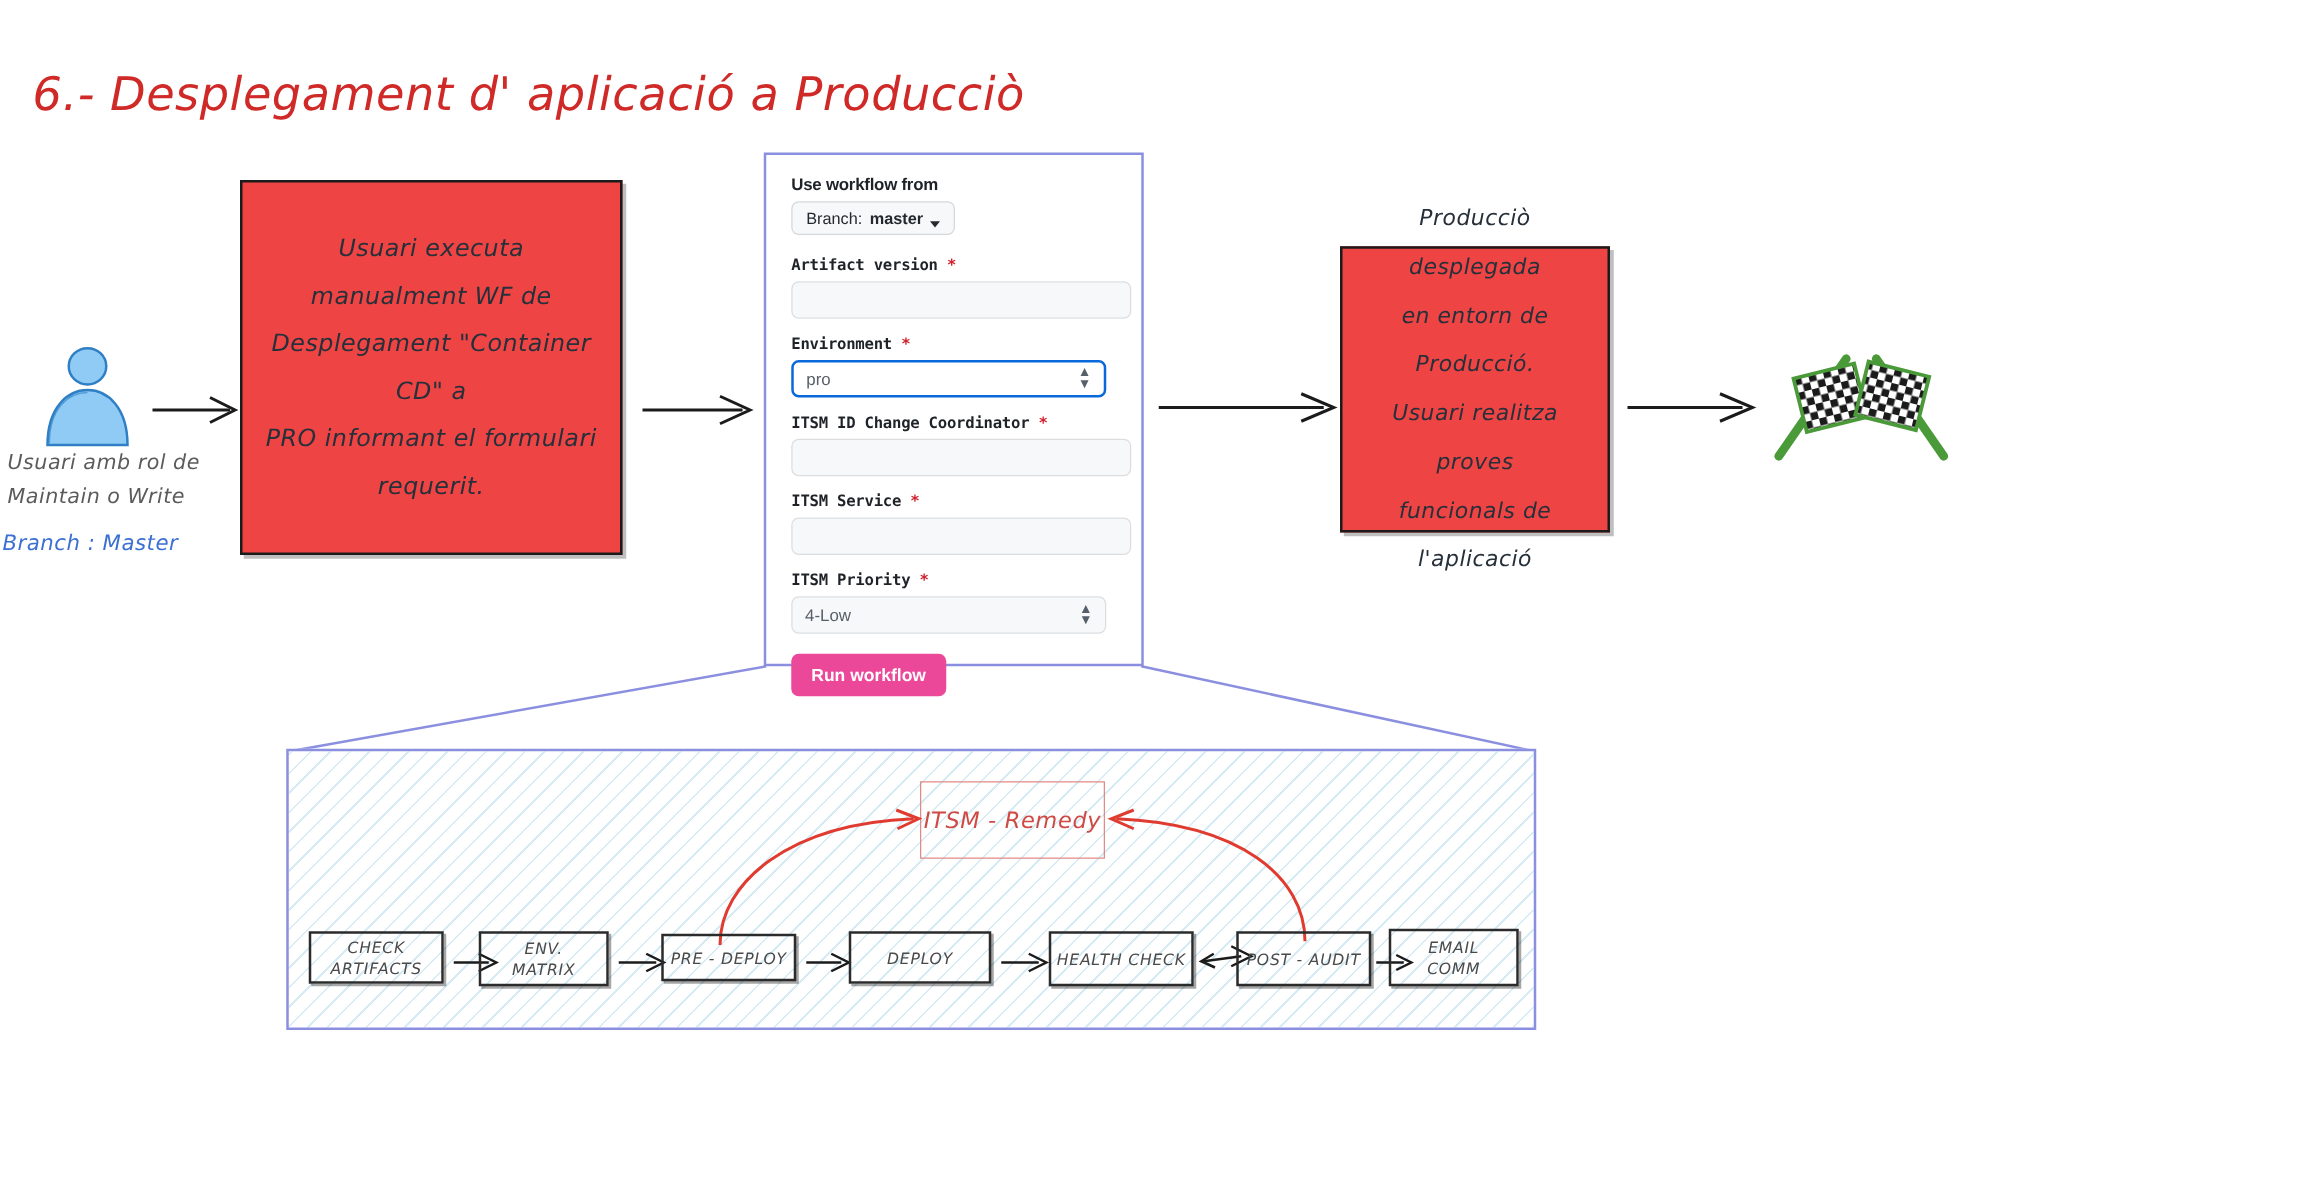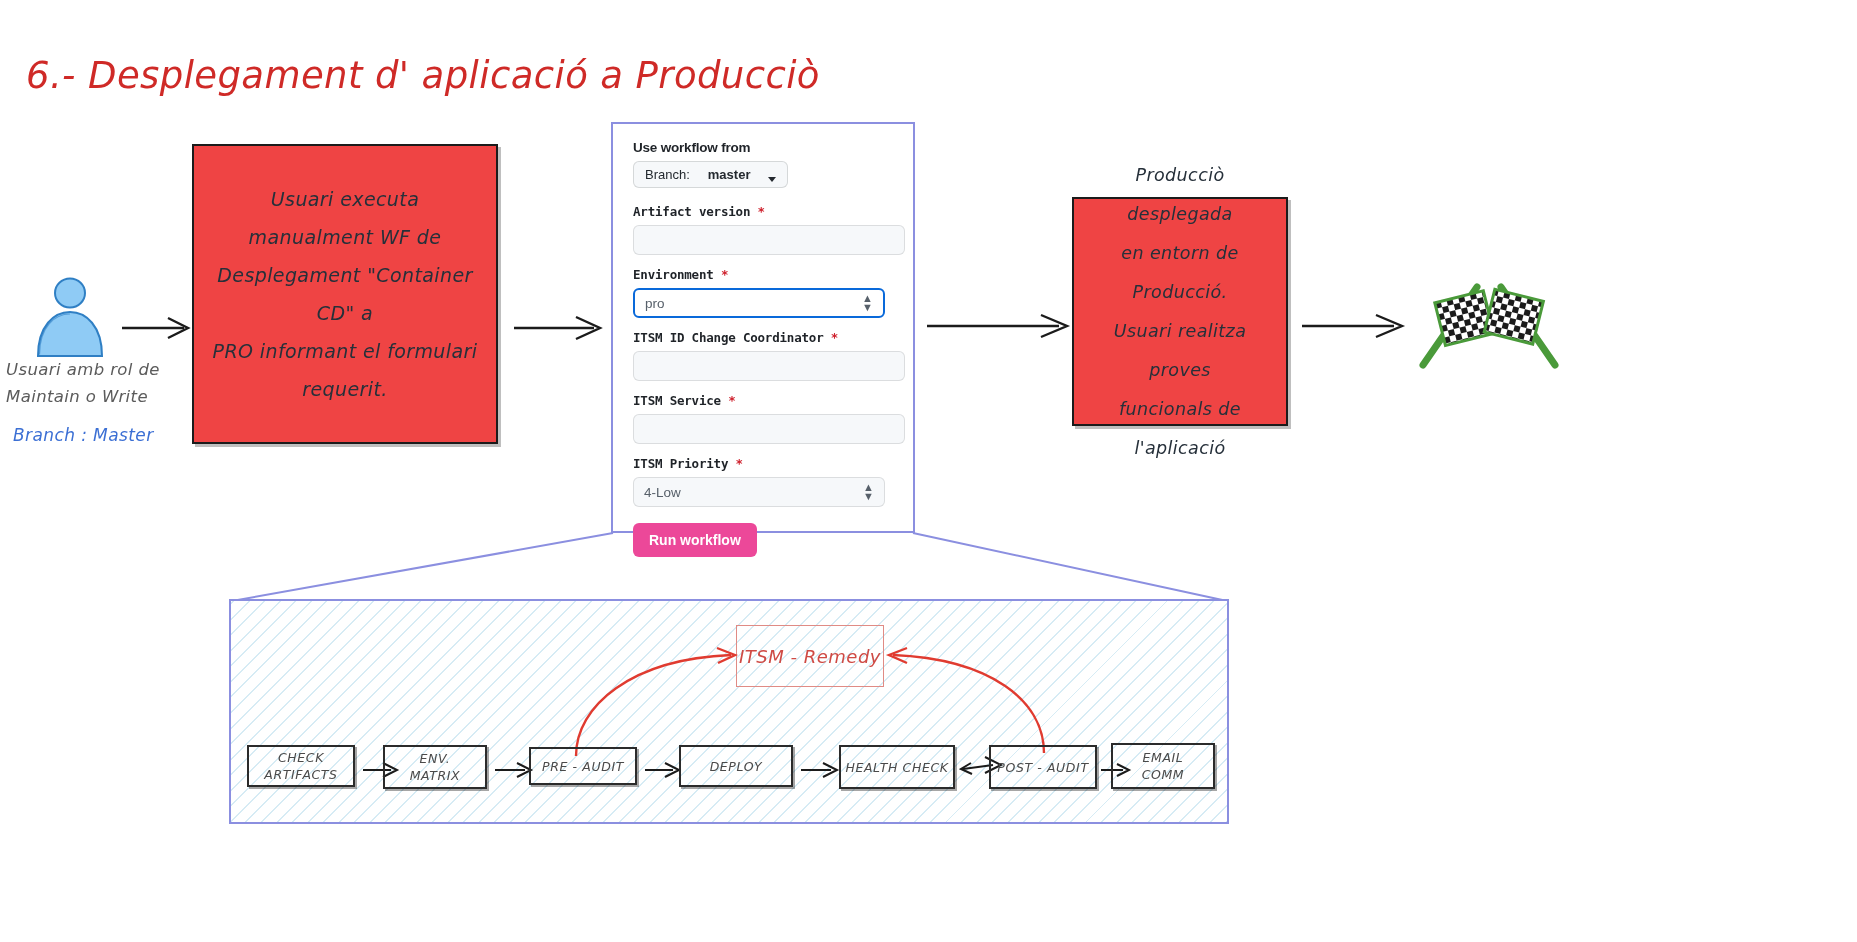--- a/index.html
+++ b/index.html
@@ -26,21 +26,21 @@
     font-weight: 500;
   }
 
   
   #actor-icon { position: absolute; left: 28px; top: 240px; width: 84px; height: 82px; }
   #actor-caption {
     position: absolute; left: 6px; top: 320px;
     width: 210px; font-size: 16.5px; color: #5b5b5b; line-height: 27px;
   }
   #actor-branch {
-    position: absolute; left: 13px; top: 387px;
+    position: absolute; left: 2px; top: 387px;
     font-size: 17px; color: #3b6fd4; line-height: 24px;
   }
 
   
   .bluebox {
     position: absolute;
     background: #ef4444;
     border: 2.5px solid #1b1b1b;
     box-shadow: 3px 3px 0 rgba(0,0,0,.25);
     display: flex; align-items: center; justify-content: center;
@@ -65,21 +65,21 @@
   .wf-label {
     font-family: "DejaVu Sans Mono", monospace;
     font-size: 12.5px; font-weight: bold; color: #1f2328;
     letter-spacing: -0.2px;
     margin-top: 12px; margin-bottom: 6px;
     white-space: nowrap;
   }
   .wf-label.plain { font-family: "Liberation Sans", sans-serif; font-size: 13.5px; font-weight: 600; margin-top: 0; }
   .req { color: #cf222e; font-weight: bold; }
   .branch-btn {
-    display: inline-flex; align-items: flex-end; gap: 18px;
+    display: inline-flex; align-items: flex-end; gap: 6px;
     background: #f6f8fa; border: 1px solid rgba(27,31,36,.15);
     border-radius: 6px; padding: 5px 11px;
     font-family: "Liberation Sans", sans-serif; font-size: 13px; color: #24292f;
     cursor: pointer; margin-bottom: 4px;
   }
   .branch-btn b { font-weight: 700; }
   .caret { width: 0; height: 0; border-left: 4px solid transparent; border-right: 4px solid transparent;
            border-top: 5px solid #24292f; display: inline-block; }
   .wf-input {
     width: 272px; height: 30px;
@@ -304,21 +304,21 @@
         <div>MATRIX</div>
       </div>
     </div>
 
     <svg class="arrow" style="left:262px; top:155px; width:46px; height:28px;">
       <line x1="2" y1="14" x2="32" y2="14" stroke="#1b1b1b" stroke-width="2"></line>
       <polyline points="24,7 38,14 24,21" fill="none" stroke="#1b1b1b" stroke-width="2"></polyline>
     </svg>
 
     <div class="node hand" style="left:298px; top:146px; width:108px; height:38px;">
-      <div>PRE - AUDIT</div>
+      <div>PRE - DEPLOY</div>
     </div>
 
     <svg class="arrow" style="left:412px; top:155px; width:44px; height:28px;">
       <line x1="2" y1="14" x2="30" y2="14" stroke="#1b1b1b" stroke-width="2"></line>
       <polyline points="22,7 36,14 22,21" fill="none" stroke="#1b1b1b" stroke-width="2"></polyline>
     </svg>
 
     <div class="node hand" style="left:448px; top:144px; width:114px; height:42px;">
       <div>DEPLOY</div>
     </div>

